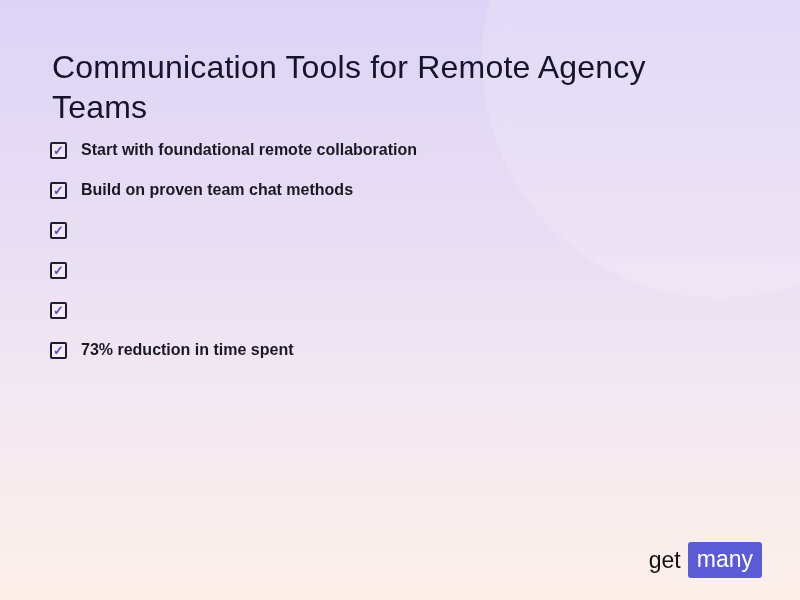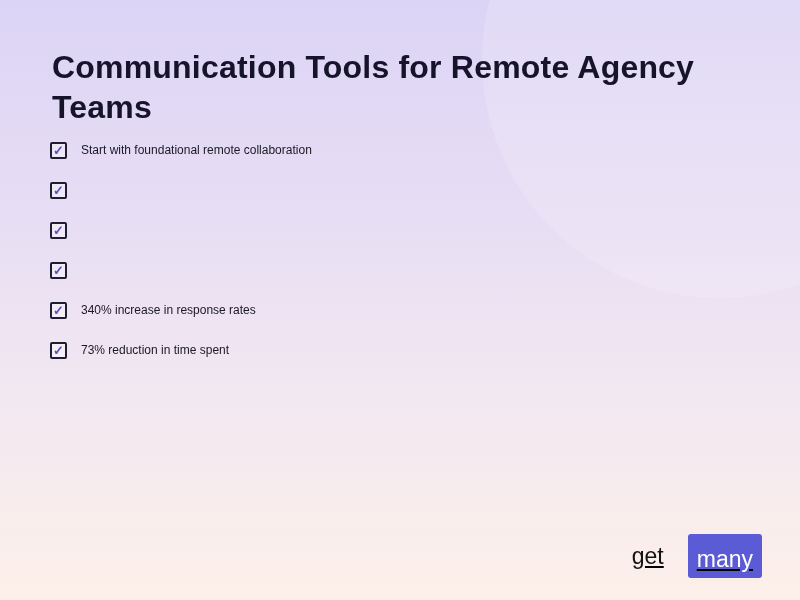--- a/index.html
+++ b/index.html
@@ -29,21 +29,21 @@
     background: rgba(255, 255, 255, 0.16);
     pointer-events: none;
   }
   .slide-title {
     position: absolute;
     left: 52px;
     top: 26px;
     width: 690px;
     font-size: 32px;
     line-height: 40px;
-    font-weight: 700;
+    font-weight: 400;
     color: #15142b;
     letter-spacing: 0.2px;
   }
   .checklist {
     position: absolute;
     left: 50px;
     top: 130px;
     margin: 0;
     padding: 0;
     list-style: none;
@@ -66,41 +66,41 @@
     flex: 0 0 auto;
   }
   .checkmark {
     color: #5b51c9;
     font-size: 13px;
     line-height: 1;
     font-weight: 700;
     transform: translateY(-0.5px);
   }
   .checklist-label {
-    font-size: 12px;
+    font-size: 16px;
     color: #1a1823;
+    font-weight: bold;
   }
   .logo {
     position: absolute;
     right: 38px;
     bottom: 22px;
     display: flex;
     align-items: center;
-    gap: 24px;
-    text-decoration: underline;
+    gap: 7px;
   }
   .logo-get {
     font-size: 23px;
     color: #121212;
   }
   .logo-many {
     font-size: 23px;
     color: #ffffff;
     background: #5b5bd6;
-    padding: 12px 9px 5px 9px;
+    padding: 4px 9px 5px 9px;
     border-radius: 3px;
   }
 </style>
 </head>
 <body>
 
 <div class="slide">
   <div class="bg-circle"></div>
 
   <h1 class="slide-title">Communication Tools for Remote Agency Teams</h1>
@@ -109,36 +109,36 @@
     <li class="checklist-item">
       <span class="checkbox">
           <span class="checkmark">✓</span>
         </span>
       <span class="checklist-label">Start with foundational remote collaboration</span>
     </li>
     <li class="checklist-item">
       <span class="checkbox">
           <span class="checkmark">✓</span>
         </span>
+      <span class="checklist-label">Build on proven team chat methods</span>
     </li>
     <li class="checklist-item">
       <span class="checkbox">
           <span class="checkmark">✓</span>
         </span>
     </li>
     <li class="checklist-item">
       <span class="checkbox">
           <span class="checkmark">✓</span>
         </span>
     </li>
     <li class="checklist-item">
       <span class="checkbox">
           <span class="checkmark">✓</span>
         </span>
-      <span class="checklist-label">340% increase in response rates</span>
     </li>
     <li class="checklist-item">
       <span class="checkbox">
           <span class="checkmark">✓</span>
         </span>
       <span class="checklist-label">73% reduction in time spent</span>
     </li>
   </ul>
 
   <div class="logo">

